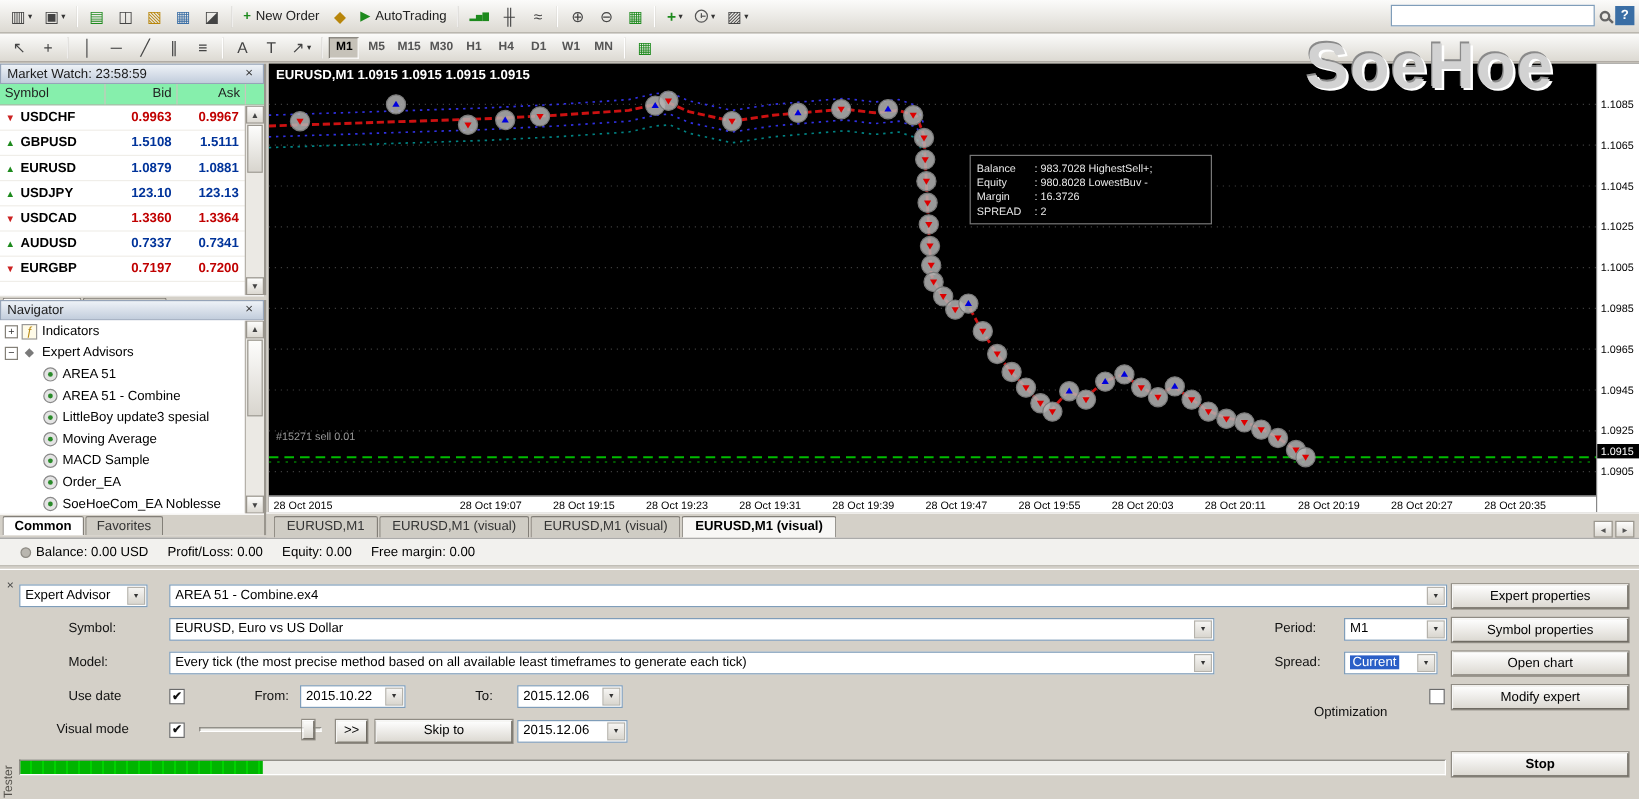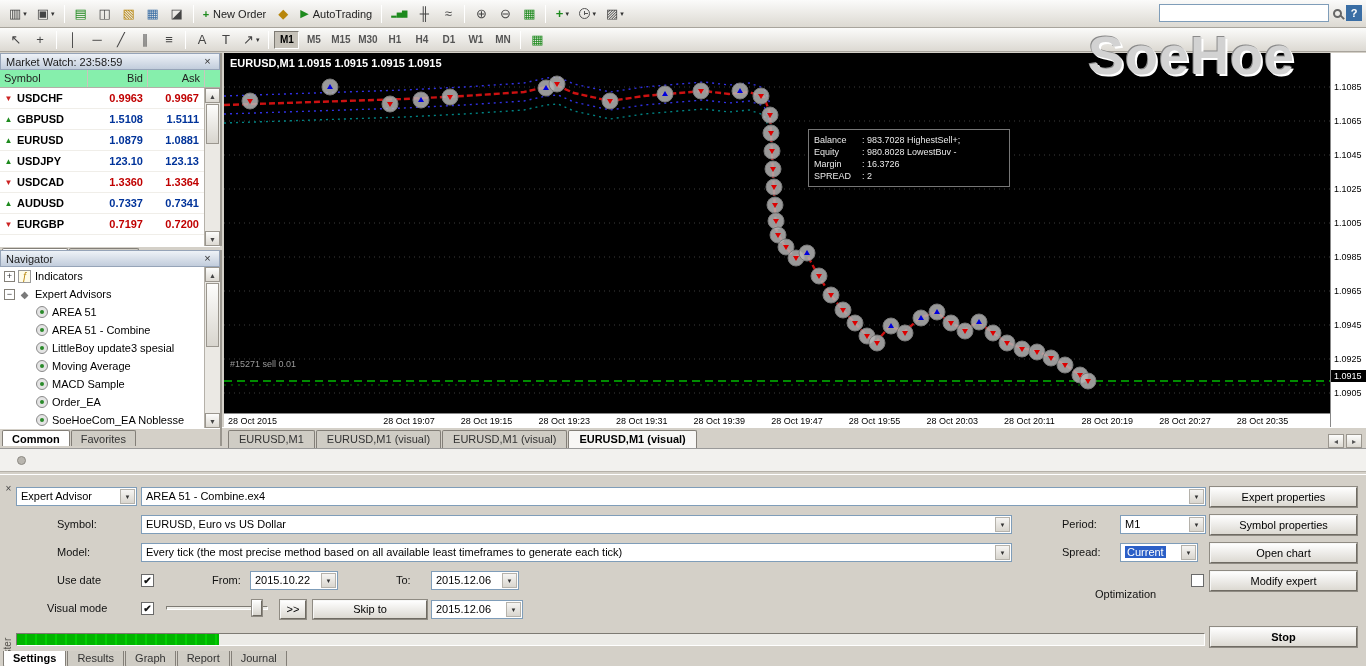--- a/index.html
+++ b/index.html
@@ -596,27 +596,33 @@
     </div>
   <div id="ctab-arrows">
     <span class="carr">◂</span>
     <span class="carr">▸</span>
   </div>
 </div>
 
 <div id="status-bar">
 
   <span class="sb-ico"></span>
+  <span id="sb-items" style="display:flex;gap:16px;">
+      <span class="sb-item">Balance: 0.00 USD</span>
+      <span class="sb-item">Profit/Loss: 0.00</span>
+      <span class="sb-item">Equity: 0.00</span>
+      <span class="sb-item">Free margin: 0.00</span>
+    </span>
 </div>
 
 <div id="tester">
   <span class="panel-x" style="top:8px;">×</span>
   <div id="tester-vlabel">Tester</div>
 
-  <div class="combo" style="left:16px;top:12px;width:121px;">
+  <div class="combo" style="left:16px;top:12px;width:107px;">
     <span class="combo-val">Expert Advisor</span>
     <span class="combo-arrow">▼</span>
   </div>
   <div class="combo" style="left:141px;top:12px;width:1065px;">
     <span class="combo-val">AREA 51 - Combine.ex4</span>
     <span class="combo-arrow">▼</span>
   </div>
   <div class="btn3d btn-col" style="top:12px;">Expert properties</div>
 
   <div class="t-label" style="left:57px;top:42px;width:80px;">Symbol:</div>
@@ -668,20 +674,13 @@
   <div class="combo" style="left:431px;top:125px;width:92px;">
     <span class="combo-val">2015.12.06</span>
     <span class="combo-arrow">▼</span>
   </div>
 
   <div class="prog">
       <div class="prog-fill" id="prog-fill" style="width: 17%;"></div>
     </div>
   <div class="btn3d btn-col" style="top:152px;font-weight:bold;">Stop</div>
 
-  <div class="ttabs" id="tester-tabs">
-      <div class="ttab active">Settings</div>
-      <div class="ttab">Results</div>
-      <div class="ttab">Graph</div>
-      <div class="ttab">Report</div>
-      <div class="ttab">Journal</div>
-    </div>
 </div>
 
 </body></html>

